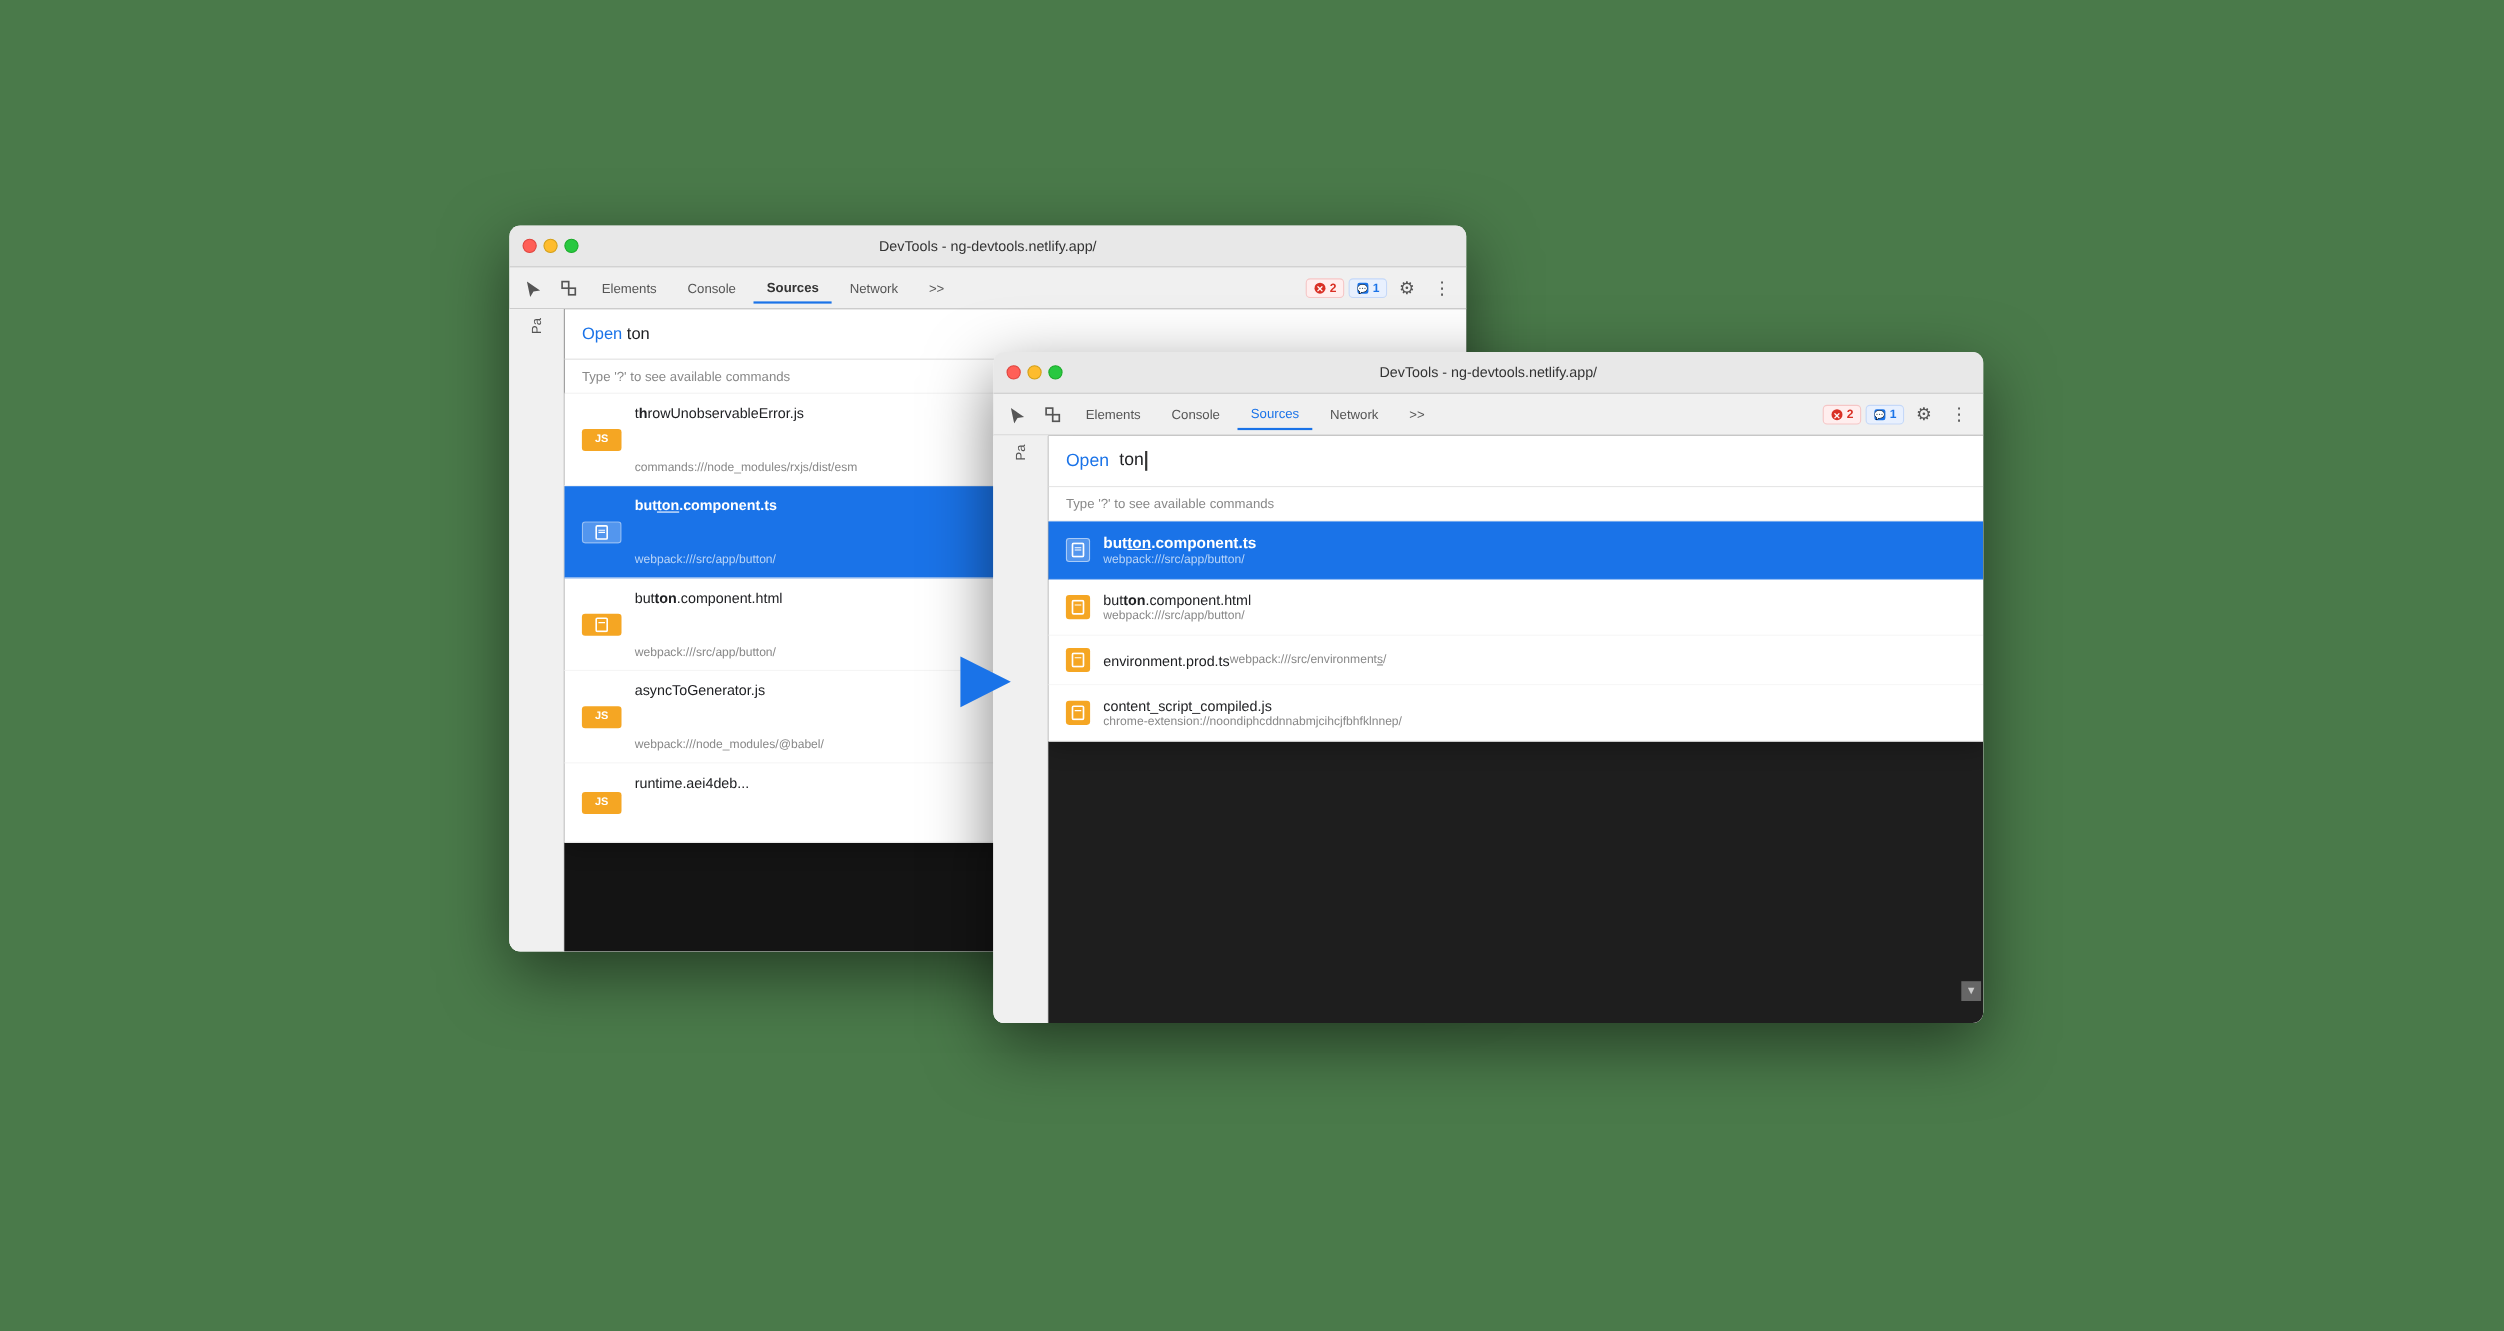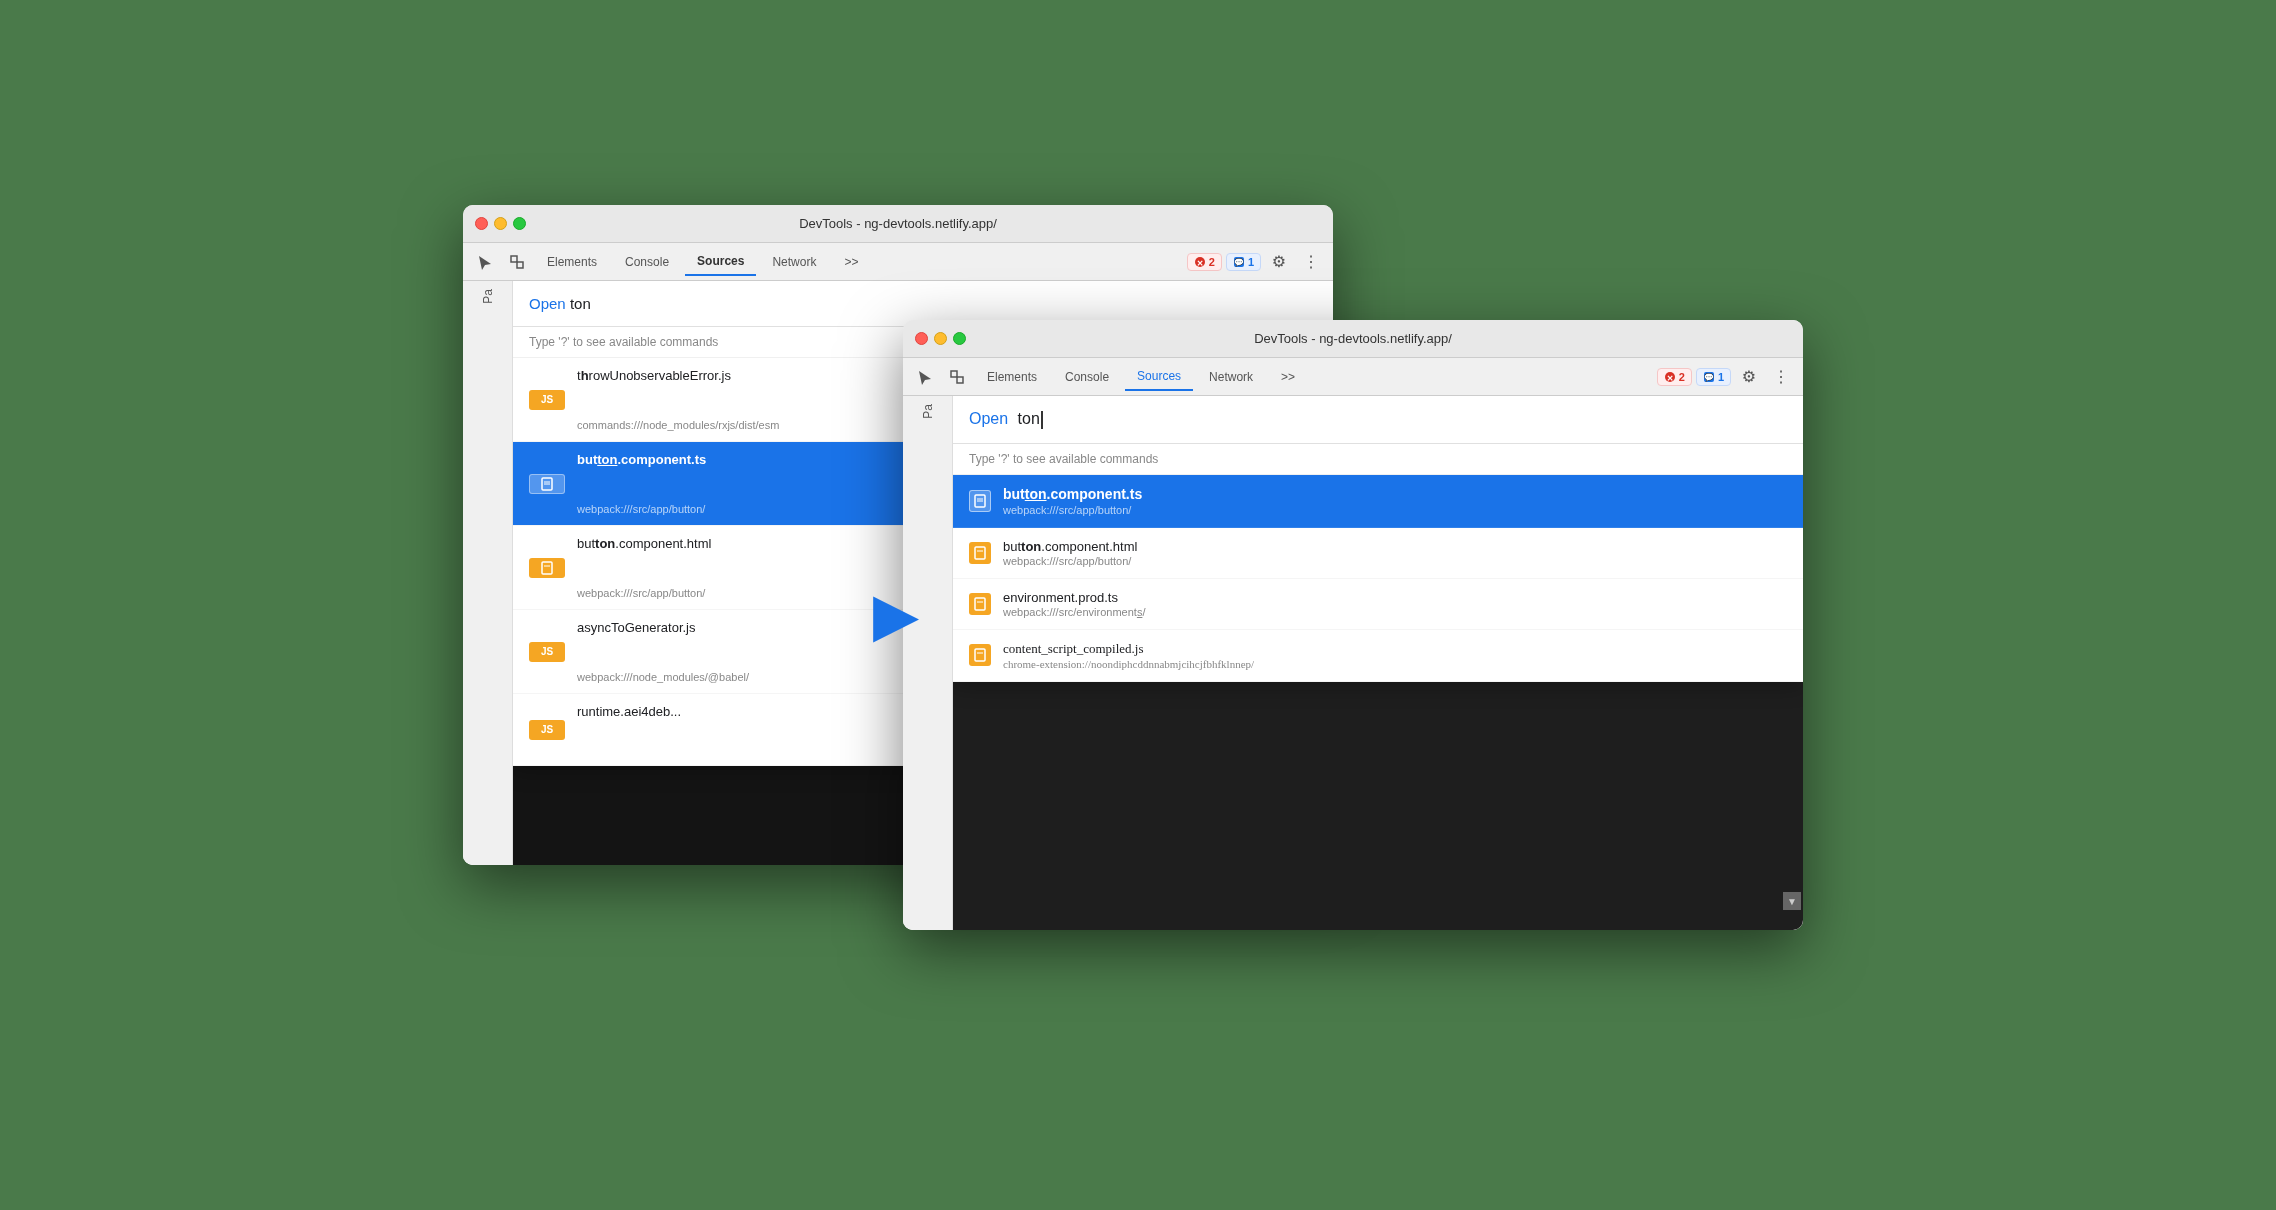--- a/index.html
+++ b/index.html
@@ -547,34 +547,34 @@
                 </div>
               </div>
 
               <div style="padding:11px 16px; display:flex; align-items:center; gap:12px; cursor:pointer; background:#fff; border-bottom:1px solid #f5f5f5;">
                 <div style="width:22px; height:22px; background:#f5a623; border-radius:3px; display:flex; align-items:center; justify-content:center; flex-shrink:0;">
                   <svg width="14" height="14" viewBox="0 0 14 14">
                       <rect x="2" y="1" width="10" height="12" rx="1" fill="none" stroke="white" stroke-width="1.5"></rect>
                       <line x1="4" y1="5" x2="10" y2="5" stroke="white" stroke-width="1"></line>
                     </svg>
                 </div>
-                <div style="display:flex; flex-direction:column;">
+                <div style="display:flex; ">
                   <span style="font-size:13px; font-weight:500; color:#202124;">environment.prod.ts</span>
                   <span style="font-size:11px; color:#888; margin-top:1px;">webpack:///src/environment<span style="text-decoration:underline;">s</span>/</span>
                 </div>
               </div>
 
               <div style="padding:11px 16px; display:flex; align-items:center; gap:12px; cursor:pointer; background:#fff; border-bottom:1px solid #f5f5f5;">
                 <div style="width:22px; height:22px; background:#f5a623; border-radius:3px; display:flex; align-items:center; justify-content:center; flex-shrink:0;">
                   <svg width="14" height="14" viewBox="0 0 14 14">
                       <rect x="2" y="1" width="10" height="12" rx="1" fill="none" stroke="white" stroke-width="1.5"></rect>
                       <line x1="4" y1="5" x2="10" y2="5" stroke="white" stroke-width="1"></line>
                     </svg>
                 </div>
-                <div style="display:flex; flex-direction:column;font-family:Liberation Serif, serif;">
+                <div style="display:flex; flex-direction:column;">
                   <span style="font-size:13px; font-weight:500; color:#202124;">content_script_compiled.js</span>
                   <span style="font-size:11px; color:#888; margin-top:1px;">chrome-extension://noondiphcddnnabmjcihcjfbhfklnnep/</span>
                 </div>
               </div>
             </div>
           </div>
         </div>
       </div>
     </div>
   </div>

